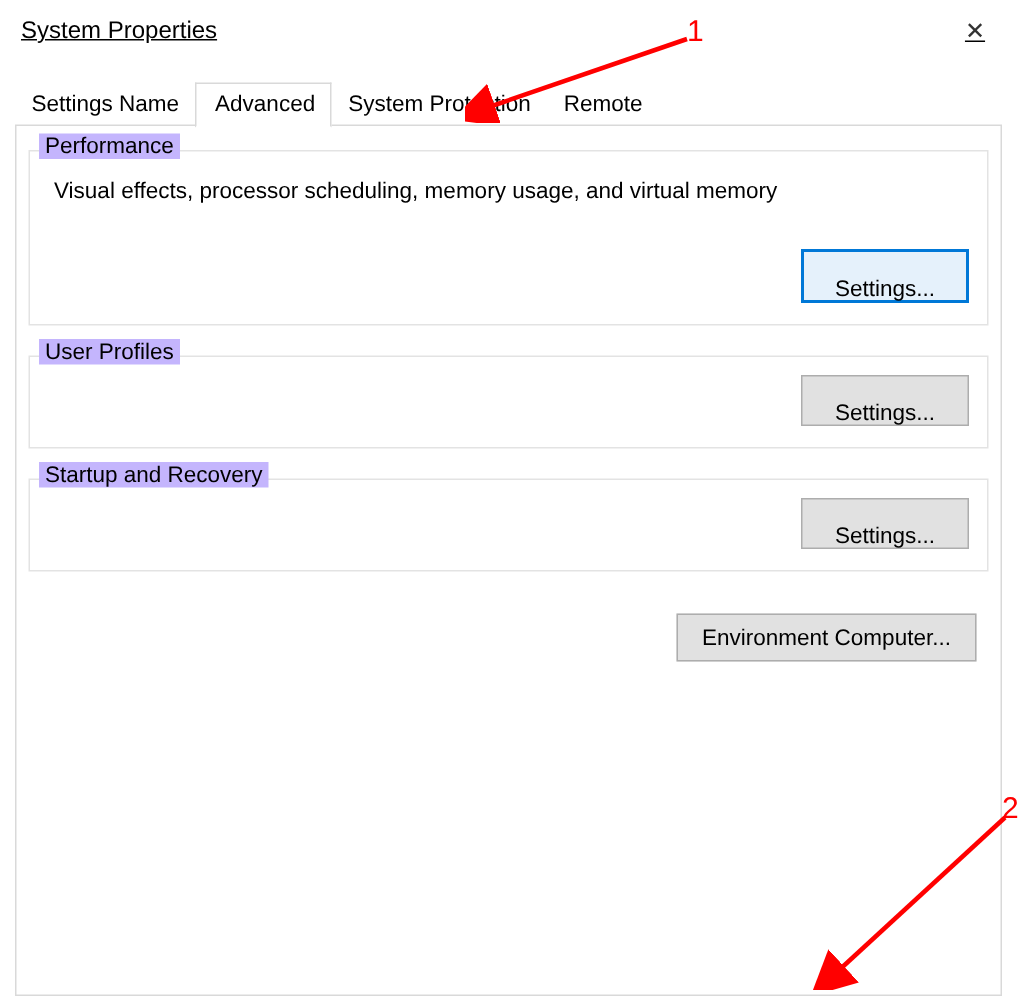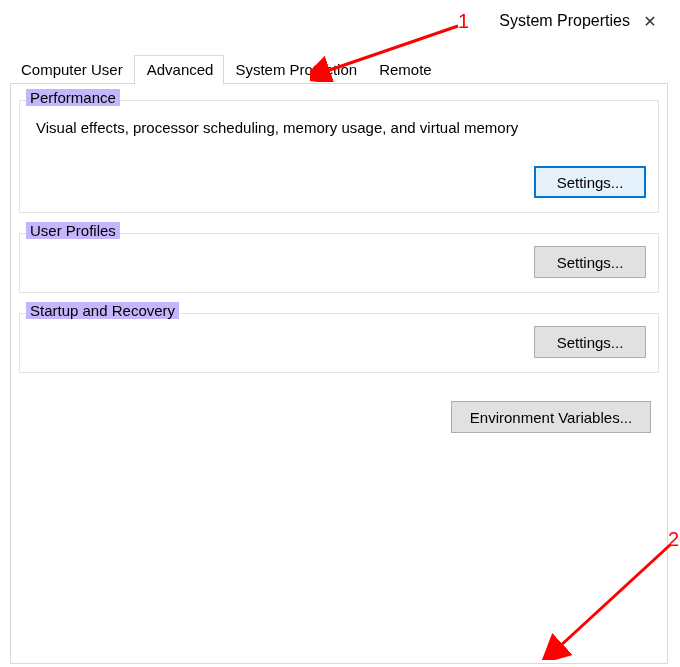--- a/index.html
+++ b/index.html
@@ -12,23 +12,24 @@
       font-size: 15px;
       background: #ffffff;
       width: 680px;
       height: 667px;
       position: relative;
       overflow: hidden;
     }
     .titlebar {
       display: flex;
       align-items: center;
-      justify-content: flex-end;
+      justify-content: space-between;
       padding: 6px 10px 4px 14px;
       height: 40px;
+      text-decoration: underline;
     }
     .titlebar .title {
       font-size: 16px;
       color: #000;
     }
     .close-btn {
       width: 40px;
       height: 28px;
       display: flex;
       align-items: center;
@@ -106,21 +107,21 @@
       color: #000;
       margin: 6px 0 30px 2px;
     }
     .group .btn-row {
       display: flex;
       justify-content: flex-end;
     }
     .btn {
       min-width: 112px;
       height: 32px;
-      padding: 0 18px;
+      padding: 16px 18px;
       font-size: 15px;
       font-family: inherit;
       color: #000;
       background: #e1e1e1;
       border: 1px solid #adadad;
       cursor: default;
       text-align: center;
     }
     .btn.highlight {
       border: 2px solid #0078d7;
@@ -152,21 +153,21 @@
   </style>
 </head>
 <body>
 
 <div class="titlebar">
   <span class="title">System Properties</span>
   <span class="close-btn">✕</span>
 </div>
 
 <div class="tabstrip">
-  <div class="tab">Computer User</div>
+  <div class="tab">Settings Name</div>
   <div class="tab active">Advanced</div>
   <div class="tab">System Protection</div>
   <div class="tab">Remote</div>
   <div class="tab-baseline"></div>
 </div>
 
 <div class="tab-panel">
 
   <div class="group">
     <div class="group-legend">Performance</div>
@@ -184,21 +185,21 @@
   </div>
 
   <div class="group">
     <div class="group-legend">Startup and Recovery</div>
     <div class="btn-row">
       <button class="btn">Settings...</button>
     </div>
   </div>
 
   <div class="env-row">
-    <button class="btn env-btn">Environment Variables...</button>
+    <button class="btn env-btn">Environment Computer...</button>
   </div>
 </div>
 
 <svg class="arrow-svg" style="left:310px; top:18px; width:160px; height:64px;" viewBox="0 0 160 64">
   <defs>
     <marker id="ah1" markerWidth="12" markerHeight="12" refX="2" refY="5" orient="auto">
       <polygon points="0,0 10,5 0,10" fill="#ff0000"></polygon>
     </marker>
   </defs>
   <line x1="148" y1="8" x2="14" y2="54" stroke="#ff0000" stroke-width="3" marker-end="url(#ah1)"></line>

